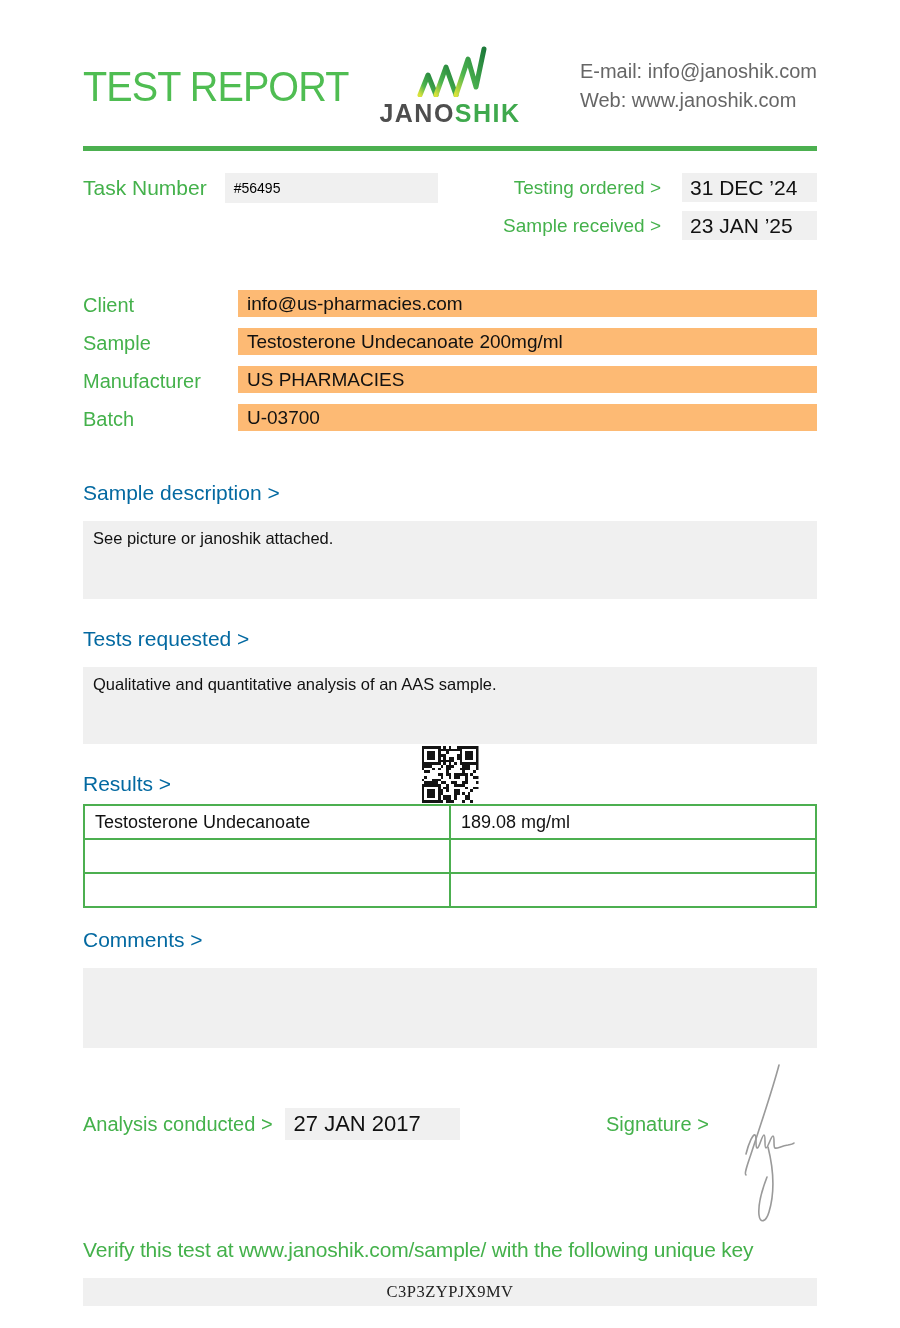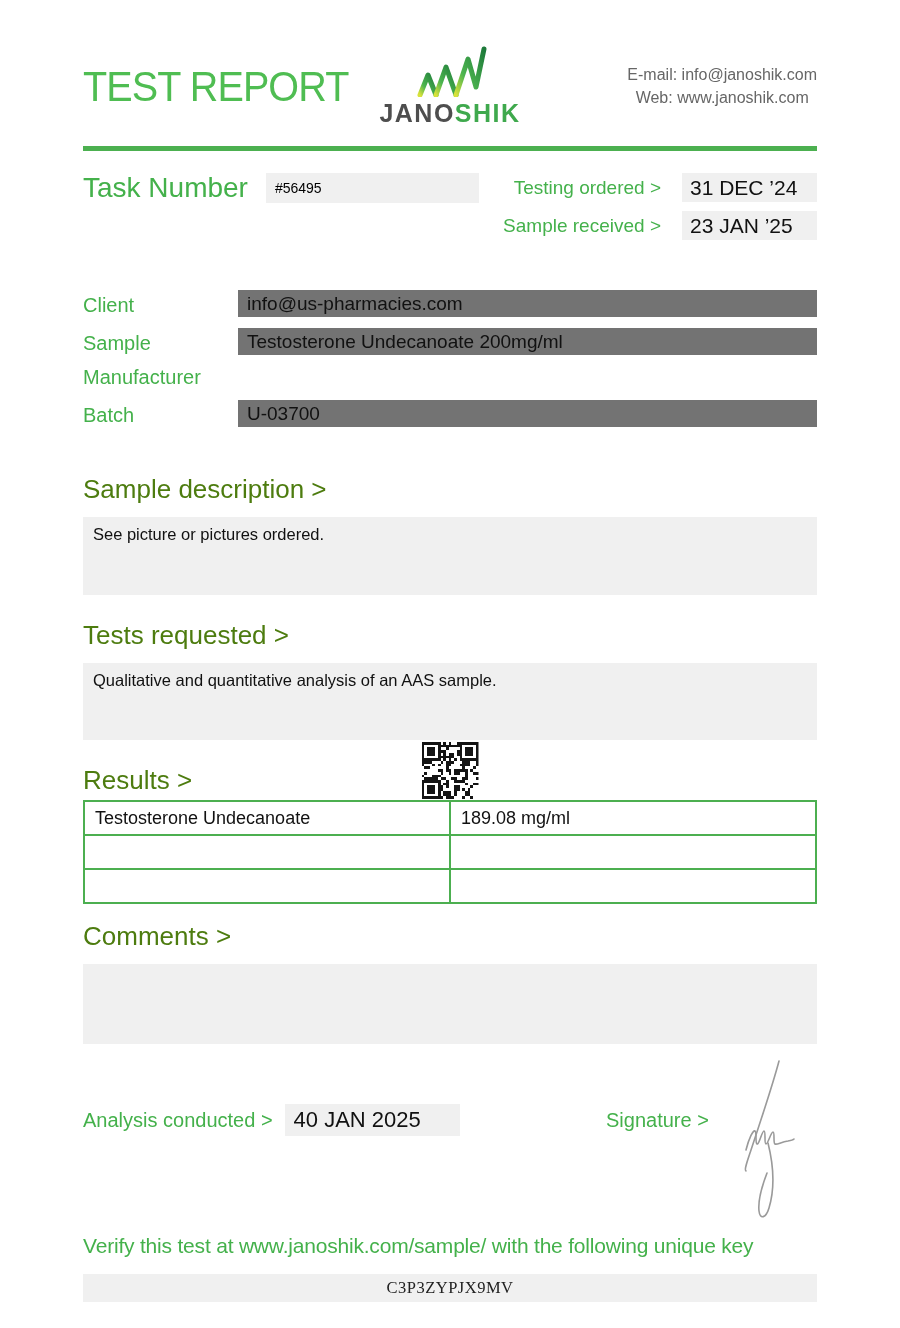--- a/index.html
+++ b/index.html
@@ -21,52 +21,52 @@
   .page-title {
     font-size:43px; letter-spacing:-1px; font-weight:500;
     color:#4fbd52; white-space:nowrap;
     transform:scaleX(.92); transform-origin:left center;
   }
   .logo { display:flex; flex-direction:column; align-items:center; justify-self:center; }
   .logo-icon { display:block; margin-bottom:2px; }
   .brand { font-size:25px; font-weight:700; letter-spacing:1.5px; }
   .brand .jano { color:#4e4e4e; }
   .brand .shik { color:#3fa94d; }
-  .contact { justify-self:end; text-align:center; font-size:16px; color:#666; line-height:1.45; }
+  .contact { justify-self:end; text-align:left; font-size:20px; color:#666; line-height:1.45; }
 
   .divider { height:5px; background:#4cb050; margin-top:14px; }
 
   
   .task-section { margin-top:22px; display:flex; justify-content:space-between; }
   .task-left { display:flex; align-items:flex-start; }
   .green-label { color:#44b14b; }
-  .task-number-label { font-size:28px; margin-right:18px; line-height:30px; white-space:nowrap; }
+  .task-number-label { font-size:21px; margin-right:18px; line-height:30px; white-space:nowrap; }
   .task-number-value {
     background:#f0f0f0; width:213px; height:30px; line-height:30px;
     font-size:14px; padding-left:9px; color:#000000;
   }
   .task-right { display:flex; flex-direction:column; gap:9px; }
   .task-date-row { display:flex; align-items:center; justify-content:flex-end; }
   .task-date-label { font-size:19px; text-align:right; margin-right:21px; white-space:nowrap; }
   .task-date-value {
     background:#f0f0f0; width:135px; height:29px; line-height:29px;
     font-size:21px; font-weight:500; padding-left:8px; color:#111; white-space:nowrap;
   }
 
   
   .info-section { margin-top:50px; }
   .info-row { display:flex; align-items:flex-end; margin-bottom:11px; }
   .info-label { width:155px; flex:0 0 155px; font-size:20px; }
   .info-value {
-    flex:1; background:#737373; height:27px; line-height:27px;
+    flex:1; background:#fdba74; height:27px; line-height:27px;
     font-size:19px; padding-left:9px; color:#111; white-space:nowrap; overflow:hidden;
   }
 
   
-  .sec-heading { font-size:26px; color:#4d7c0f; line-height:28px; }
+  .sec-heading { font-size:21px; color:#0369a1; line-height:28px; }
   .sec-box {
     margin-top:14px; background:#f0f0f0; padding:7px 10px;
     font-size:16.5px; color:#111; line-height:1.3;
   }
   .sample-desc-heading { margin-top:48px; }
   .sample-desc-box { height:78px; }
   .tests-heading { margin-top:26px; }
   .tests-box { height:77px; }
 
   
@@ -157,29 +157,30 @@
     <div class="info-row">
       <div class="green-label info-label">Client</div>
       <div class="info-value">info@us-pharmacies.com</div>
     </div>
     <div class="info-row">
       <div class="green-label info-label">Sample</div>
       <div class="info-value">Testosterone Undecanoate 200mg/ml</div>
     </div>
     <div class="info-row">
       <div class="green-label info-label">Manufacturer</div>
+      <div class="info-value">US PHARMACIES</div>
     </div>
     <div class="info-row">
       <div class="green-label info-label">Batch</div>
       <div class="info-value">U-03700</div>
     </div>
   </div>
 
   <div class="sec-heading sample-desc-heading">Sample description &gt;</div>
-  <div class="sec-box sample-desc-box">See picture or pictures ordered.</div>
+  <div class="sec-box sample-desc-box">See picture or janoshik attached.</div>
 
   <div class="sec-heading tests-heading">Tests requested &gt;</div>
   <div class="sec-box tests-box">Qualitative and quantitative analysis of an AAS sample.</div>
 
   <div class="results-head">
     <div class="sec-heading results-label">Results &gt;</div>
     <svg class="qr" id="qr-svg" width="57" height="57" viewBox="0 0 21 21" shape-rendering="crispEdges">
         <rect x="0" y="0" width="1" height="1" fill="#141414"></rect>
         <rect x="1" y="0" width="1" height="1" fill="#141414"></rect>
         <rect x="2" y="0" width="1" height="1" fill="#141414"></rect>
@@ -423,21 +424,21 @@
         <td></td>
       </tr>
     </tbody>
   </table>
 
   <div class="sec-heading comments-heading">Comments &gt;</div>
   <div class="sec-box comments-box"></div>
 
   <div class="analysis-row">
     <div class="green-label analysis-label">Analysis conducted &gt;</div>
-    <div class="analysis-date">40 JAN 2025</div>
+    <div class="analysis-date">27 JAN 2017</div>
     <div class="green-label signature-label">Signature &gt;</div>
     <svg class="signature-svg" width="110" height="165" viewBox="0 0 110 165">
       <g fill="none" stroke="#9a9a9a" stroke-width="1.6" stroke-linecap="round">
         <path d="M66,3 C60,26 48,62 38,92 C34,104 31,112 33,113"></path>
         <path d="M33,92 c 3,-12 7,-20 9,-19 c 2,1 0,12 2,13 c 2,1 5,-13 7,-13 c 2,0 0,13 2,13 c 2,0 5,-12 7,-12 c 2,0 0,11 2,12 c 2,1 6,-2 13,-3 c 3,-0.5 5,-1 6,-2"></path>
         <path d="M55,85 C 60,105 62,130 56,150 C 53,160 47,162 46,153 C 45,144 49,128 54,115"></path>
       </g>
     </svg>
   </div>
 

